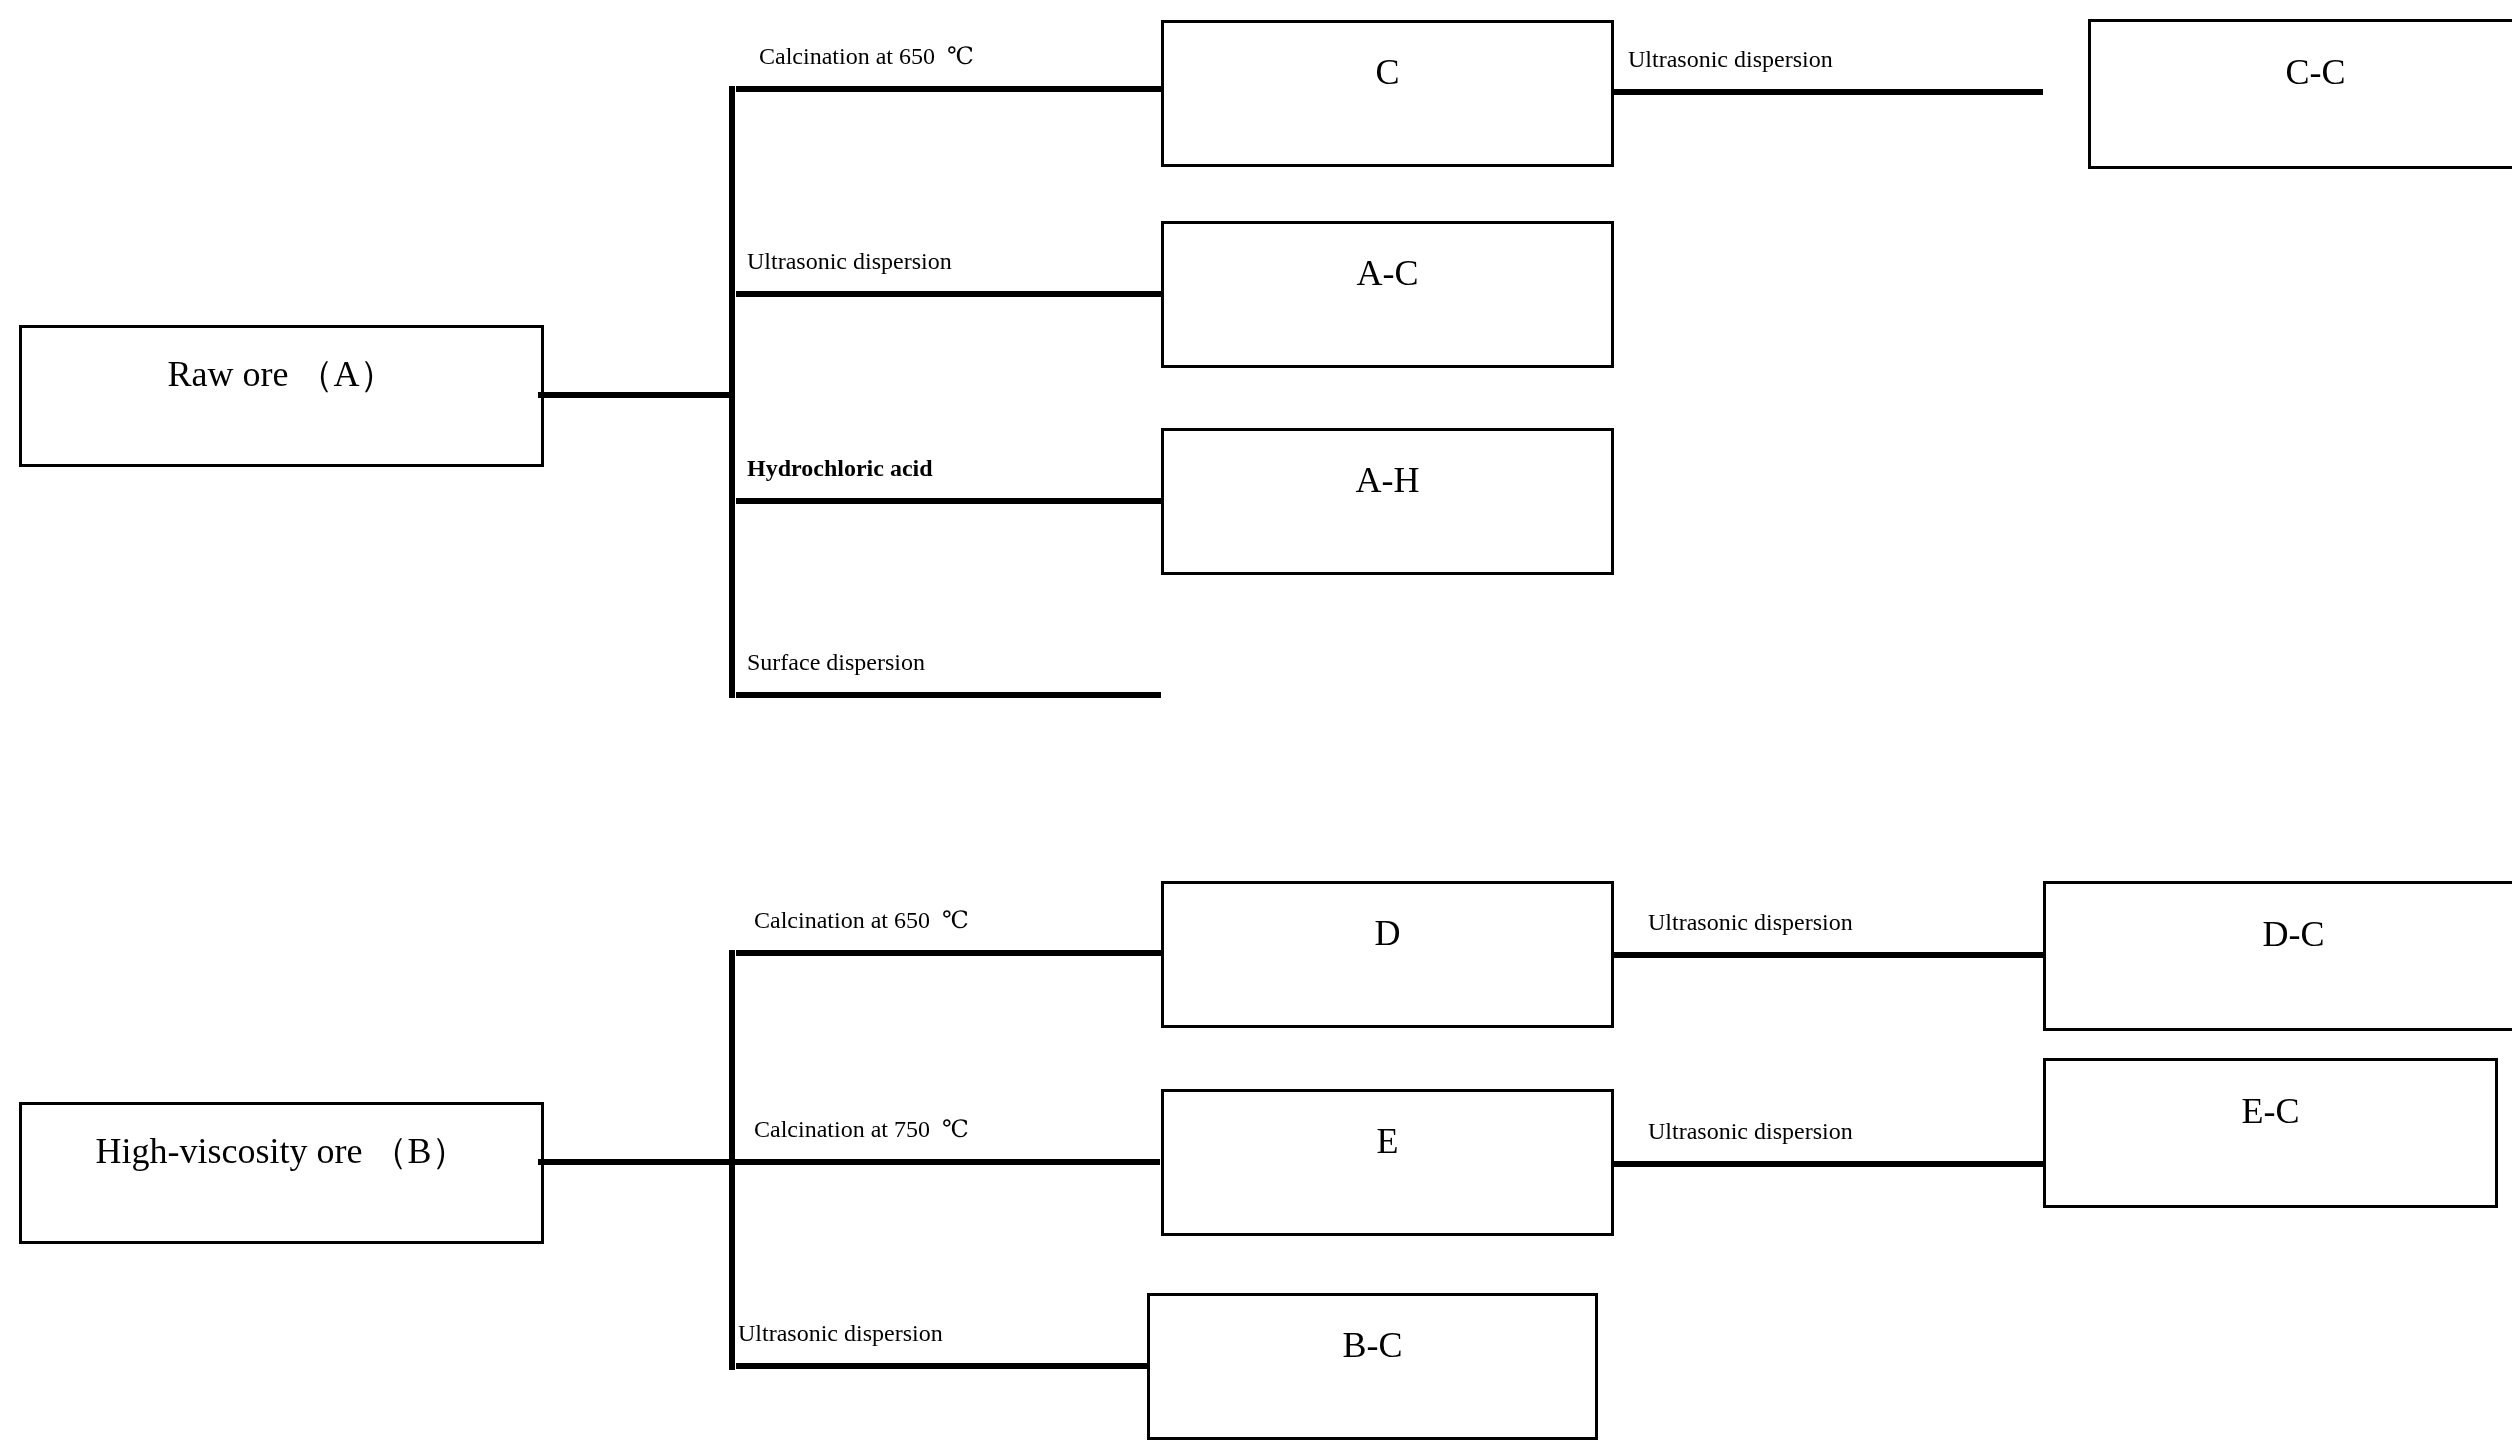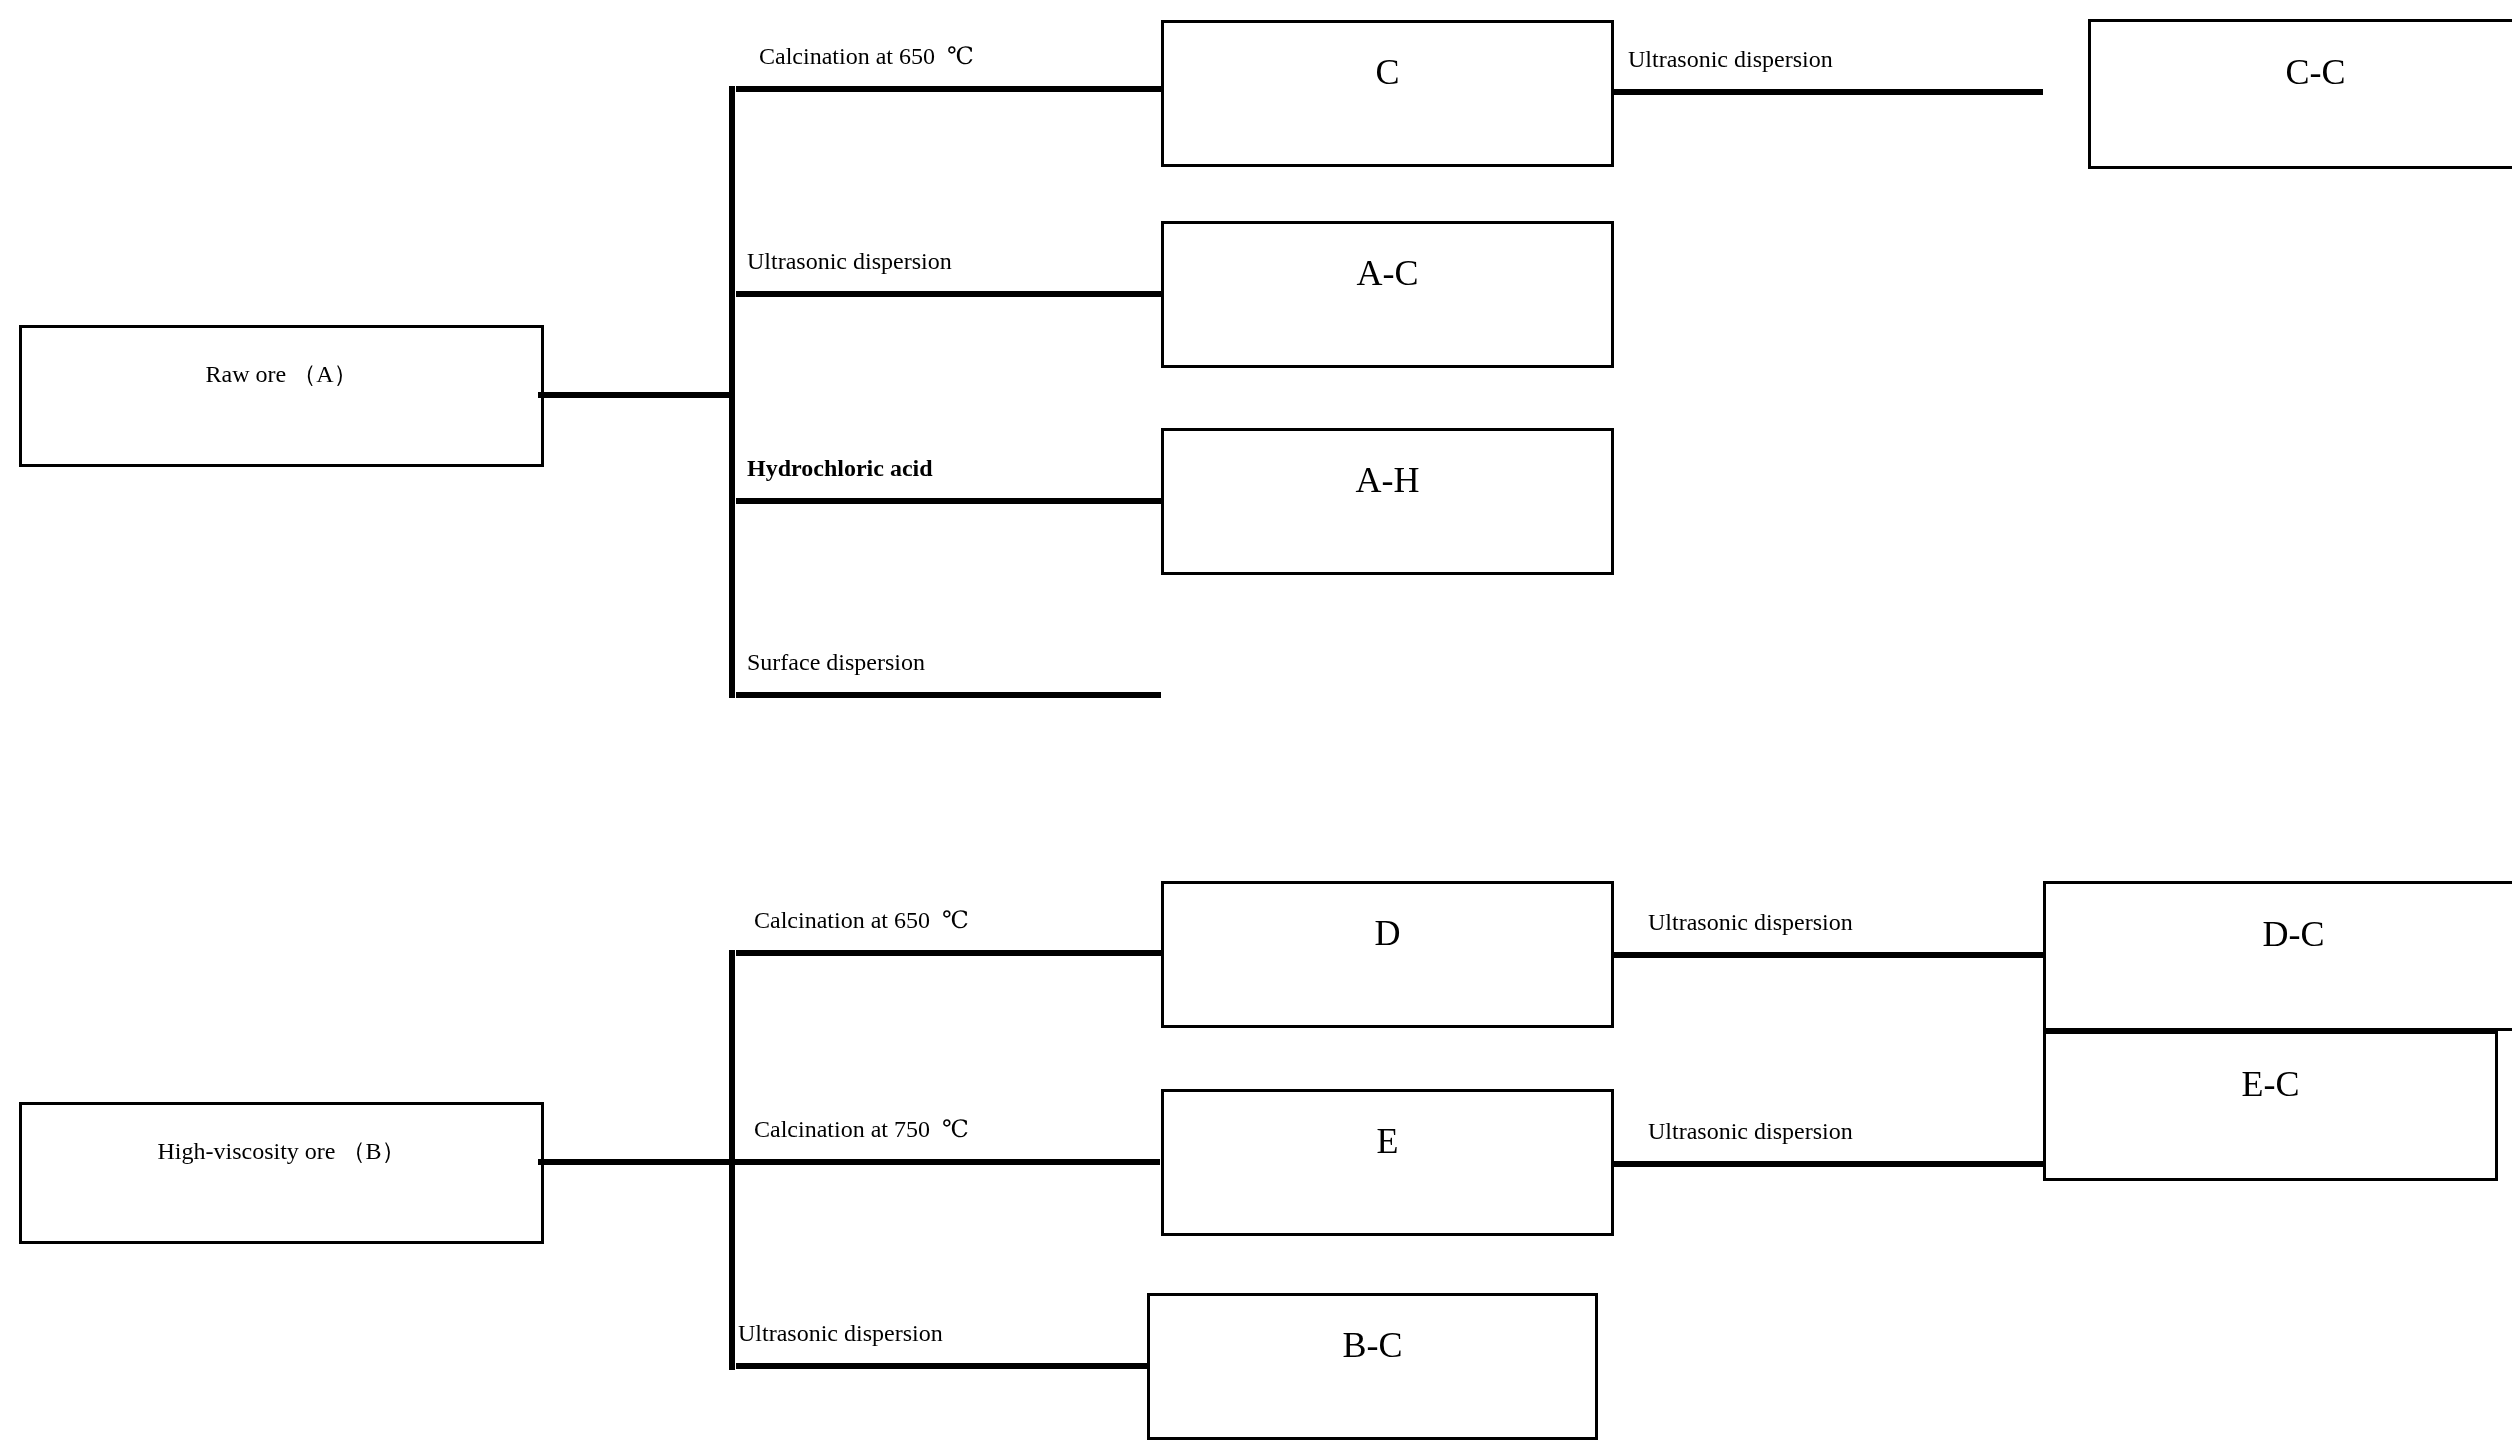--- a/index.html
+++ b/index.html
@@ -22,21 +22,21 @@
     display: flex;
     align-items: center;
     justify-content: center;
     box-sizing: content-box;
   }
   .node .node-label {
     font-size: 36px;
     white-space: pre;
     transform: translateY(-22px);
   }
-  .src .node-label { font-size: 24px; }
+  .src .node-label { font-size: 36px; }
   .hline, .vline {
     position: absolute;
     background: #000000;
   }
   .proc-label {
     position: absolute;
     font-size: 24px;
     white-space: pre;
     line-height: 38px;
   }
@@ -98,21 +98,21 @@
   <div class="node" style="left:2043px; top:881px; width:449px; height:144px;padding-left:23px;">
     <span class="node-label">D-C</span>
   </div>
 
   <div class="proc-label" style="left:754px; top:1110px;">Calcination at 750  ℃</div>
   <div class="node" style="left:1161px; top:1089px; width:447px; height:141px;">
     <span class="node-label">E</span>
   </div>
   <div class="hline" style="left:1614px; top:1161px; width:429px; height:6.3px;"></div>
   <div class="proc-label" style="left:1648px; top:1112px;">Ultrasonic dispersion</div>
-  <div class="node" style="left:2043px; top:1031px; width:449px; height:144px;text-align:right;">
+  <div class="node" style="left:2043px; top:1058px; width:449px; height:144px;text-align:right;">
     <span class="node-label">E-C</span>
   </div>
 
   <div class="hline" style="left:736px; top:1363px; width:412px; height:6.3px;"></div>
   <div class="proc-label" style="left:738px; top:1314px;">Ultrasonic dispersion</div>
   <div class="node" style="left:1147px; top:1293px; width:445px; height:141px;">
     <span class="node-label">B-C</span>
   </div>
 
 </div>

